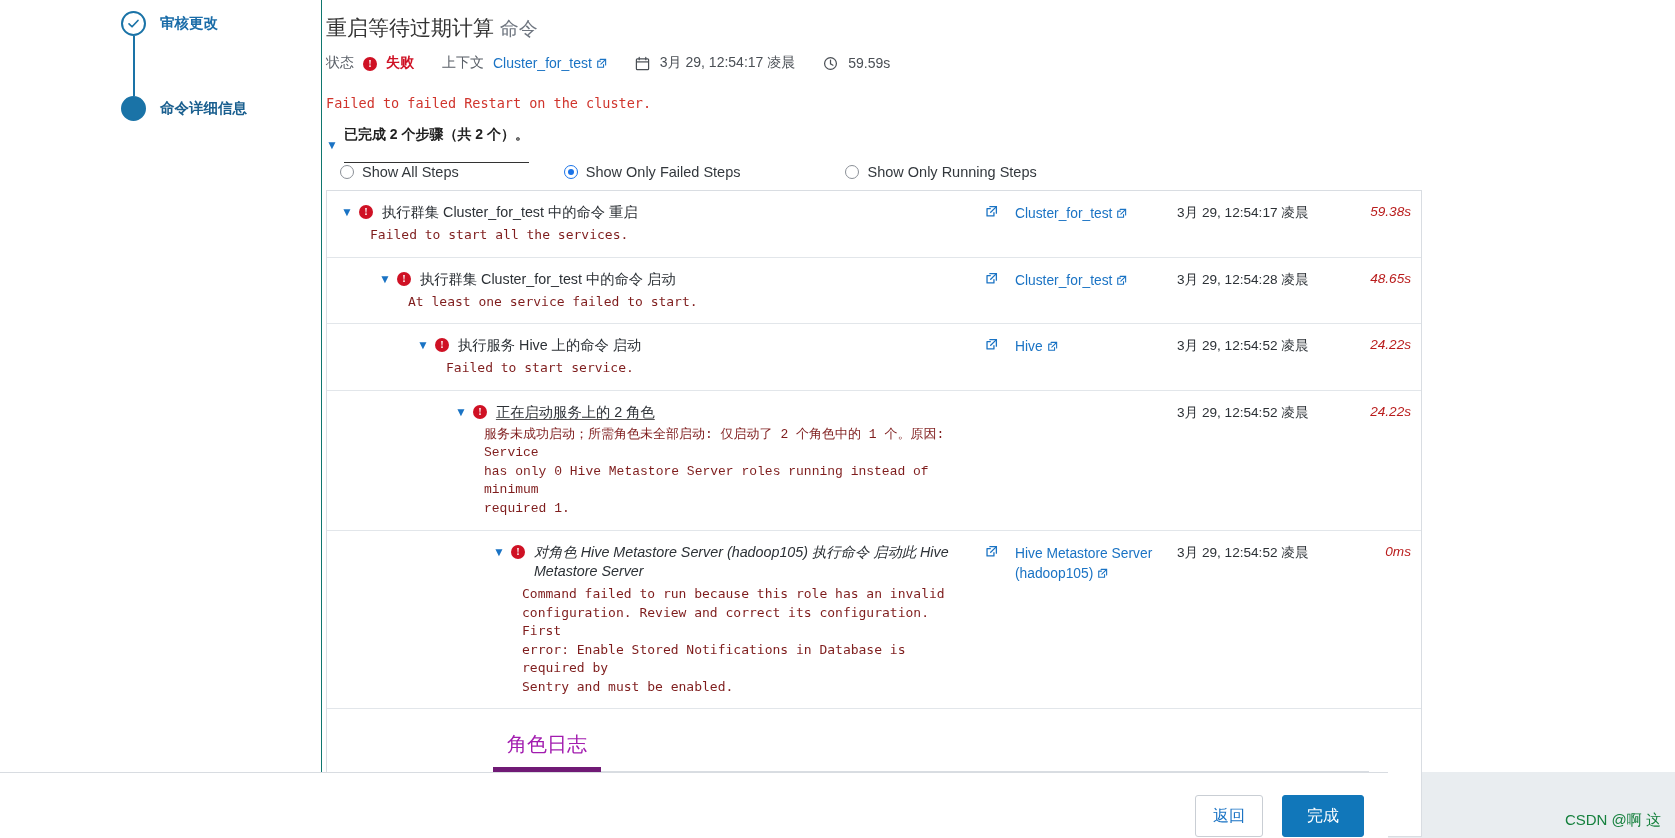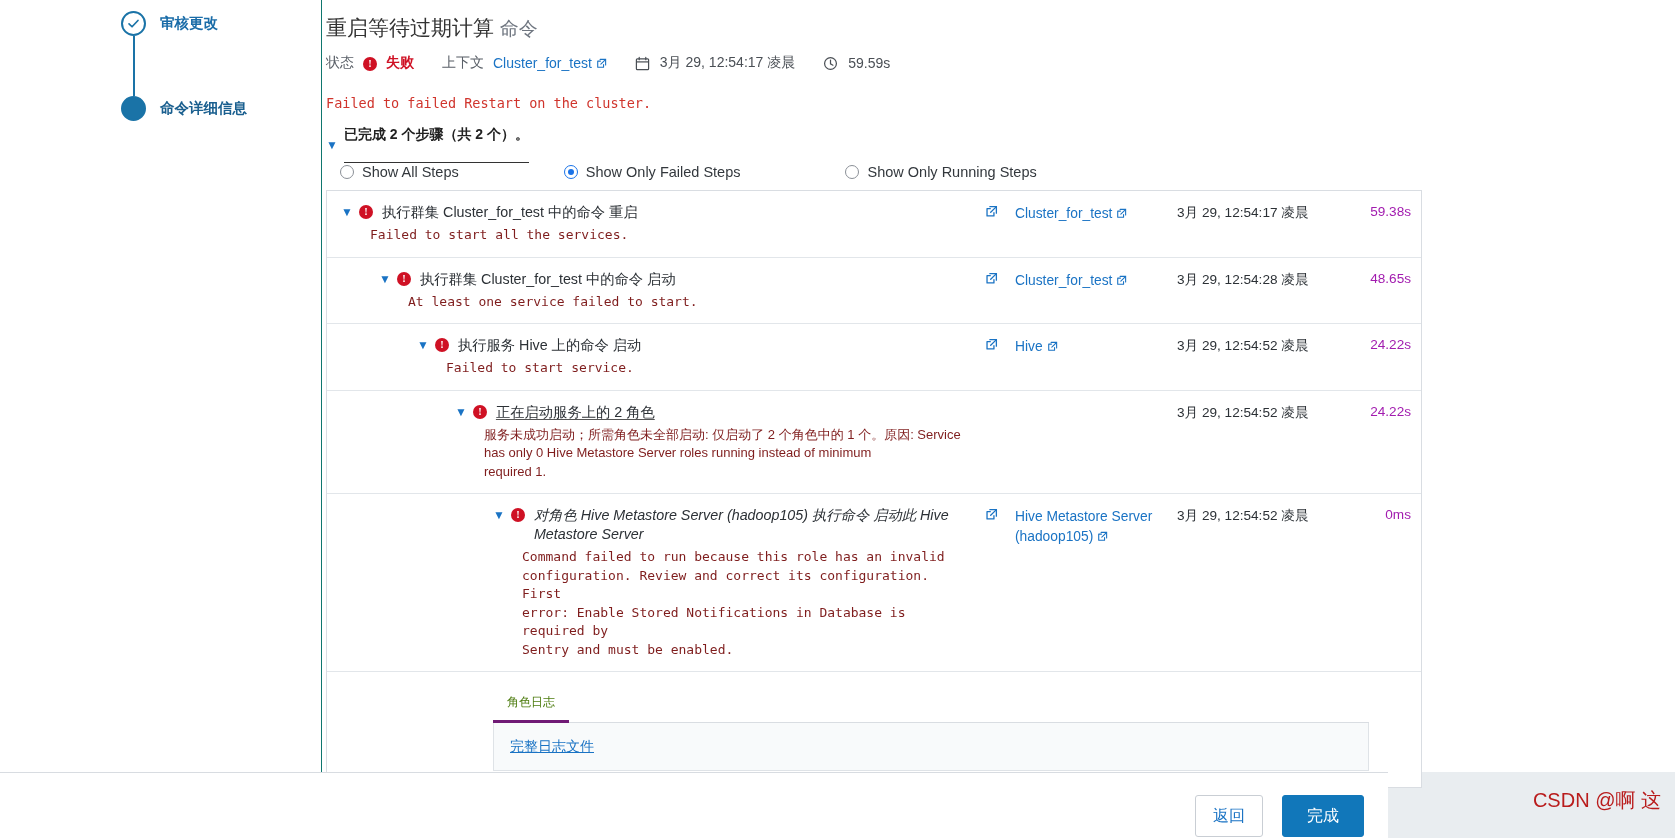--- a/index.html
+++ b/index.html
@@ -108,61 +108,61 @@
     margin-right: 9px; flex: 0 0 auto; margin-top: 2px;
     font-family: "Liberation Serif", serif;
   }
   .step-title { line-height: 19px; }
   .step-title.underline { text-decoration: underline; text-decoration-color: #555; text-underline-offset: 2px; }
   .step-msg {
     font-family: "DejaVu Sans Mono", "Liberation Mono", monospace;
     font-size: 13px; color: #7f1d1d; line-height: 18.5px; margin-top: 4px;
     white-space: pre-wrap;
   }
-  .step-msg.cjk { font-family: Liberation Sans, sans-serif; }
+  .step-msg.cjk { font-family: Liberation Mono, monospace; }
 
   .col-link { width: 208px; flex: 0 0 208px; padding: 13px 0 0 0; display: flex; align-items: flex-start; }
   .col-link .ico-cell { width: 46px; flex: 0 0 46px; text-align: left; padding-left: 16px; }
   .col-link .link-cell { font-size: 13.8px; line-height: 20px; }
   .col-time { width: 152px; flex: 0 0 152px; padding: 13px 0 0 0; font-size: 13.6px; color: #2c3136; }
-  .col-dur { width: 92px; flex: 0 0 92px; padding: 13px 10px 0 0; font-size: 13.6px; color: #a21caf; text-align: right; }
+  .col-dur { width: 92px; flex: 0 0 92px; padding: 13px 10px 0 0; font-size: 13.6px; color: #b91c1c; text-align: right; font-style: italic; }
 
   .indent-1 { padding-left: 14px; }
   .indent-2 { padding-left: 52px; }
   .indent-3 { padding-left: 90px; }
   .indent-4 { padding-left: 128px; }
   .indent-5 { padding-left: 166px; }
 
   
   .log-panel { padding: 16px 0 16px 166px; background: #fff; }
   .log-tabs { display: flex; border-bottom: 1px solid #d9dde2; width: 876px; }
   .log-tab {
-    font-size: 12px; color: #4d7c0f; padding: 6px 14px 9px 14px;
-    border-bottom: 3px solid #701a75; margin-bottom: -1px;
+    font-size: 20px; color: #a21caf; padding: 6px 14px 9px 14px;
+    border-bottom: 5px solid #701a75; margin-bottom: -1px;
   }
   .log-body {
     width: 876px; background: #f8fafb; border: 1px solid #dfe3e7; border-top: none;
     padding: 14px 16px;
   }
   .log-link { font-size: 14px; color: #1a73c4; }
 
   
   .footer-sep { position: absolute; left: 0; top: 772px; width: 1388px; height: 1px; background: #d8dce1; }
   .footer-right-bg { position: absolute; left: 1388px; top: 0; width: 287px; height: 838px; background: #e9edf0; }
   .footer { position: absolute; left: 0; top: 773px; width: 1388px; height: 65px; background: #fff; text-align: right; }
   .btn {
     position: absolute; top: 22px; height: 42px; border-radius: 3px;
     font-size: 16px; display: flex; align-items: center; justify-content: center;
     cursor: pointer;
   }
   .btn-back { right: 125px; width: 68px; background: #fff; border: 1px solid #c9ced4; color: #1a73c4; }
   .btn-done { right: 24px; width: 82px; background: #1177ba; border: 1px solid #1177ba; color: #fff; }
   .watermark {
-    position: absolute; right: 14px; bottom: 24px;
-    font-size: 20px; color: #b91c1c;
+    position: absolute; right: 14px; bottom: 8px;
+    font-size: 15px; color: #15803d;
   }
 </style>
 </head>
 <body>
 
 <div class="page">
 
   <div class="footer-right-bg"></div>
 
   <div class="left-rail"></div>

